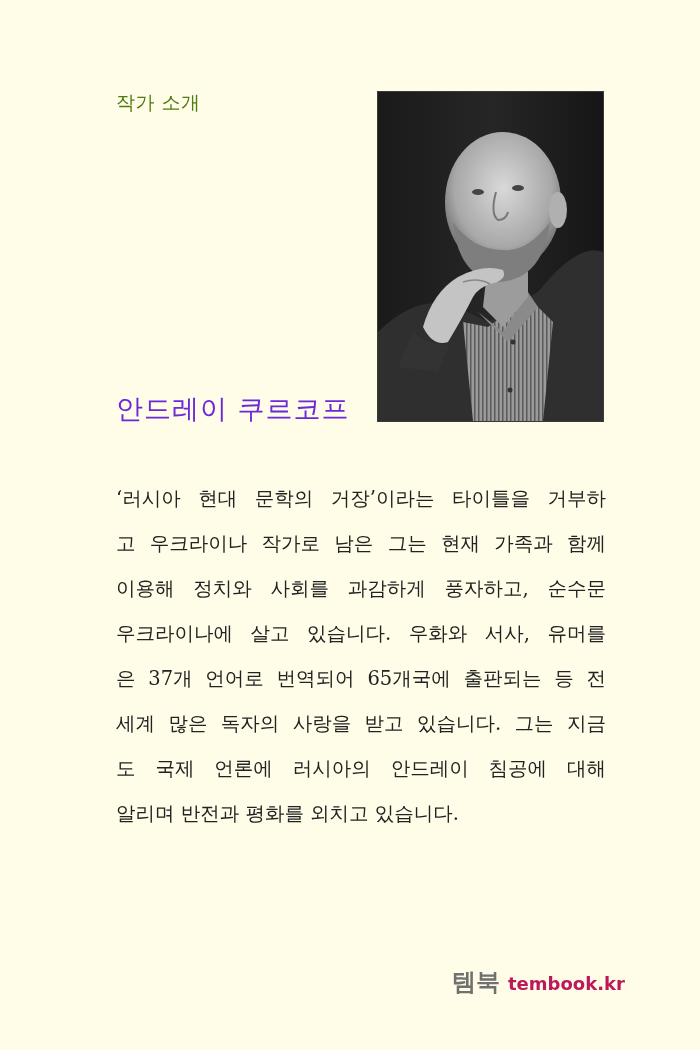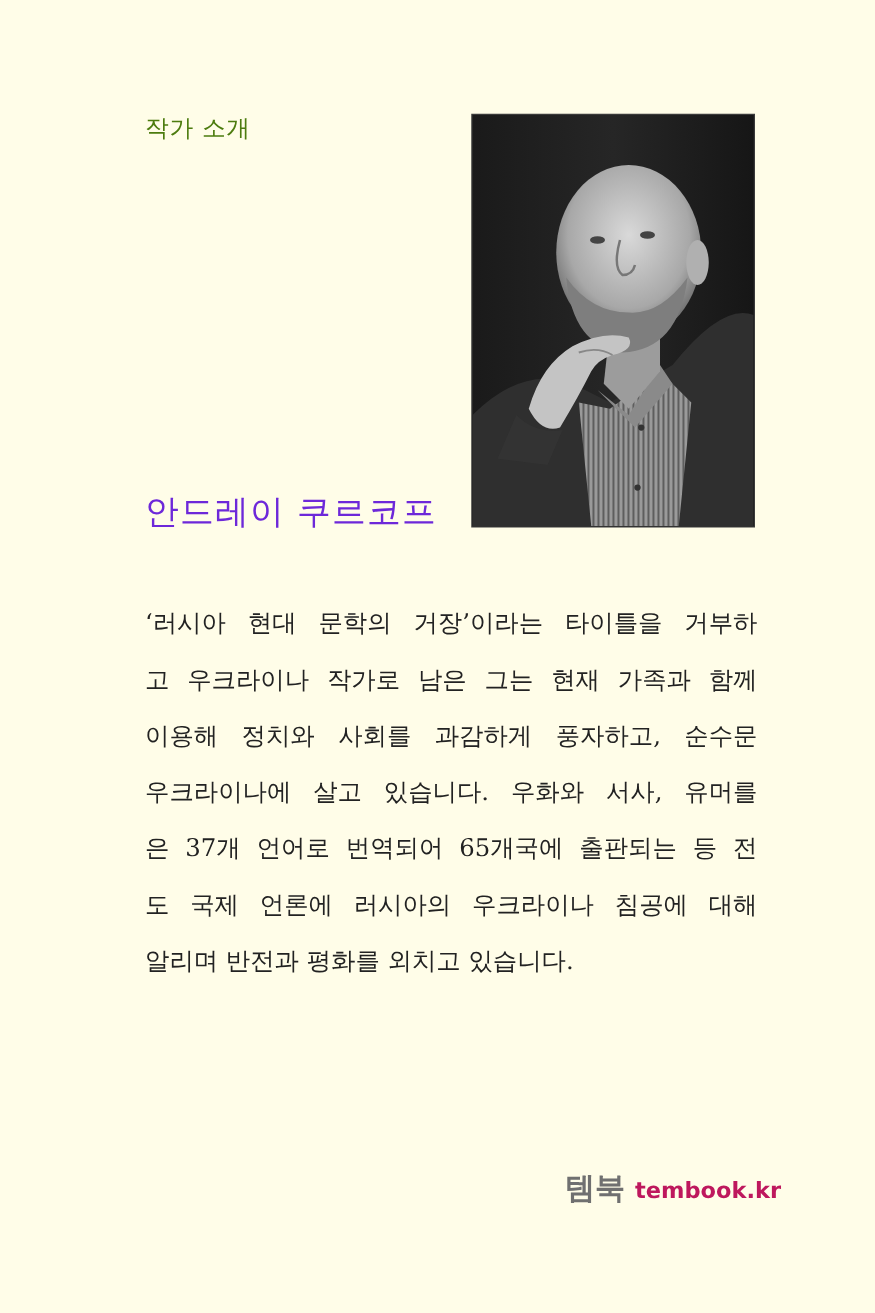--- a/index.html
+++ b/index.html
@@ -64,21 +64,21 @@
       text-align: justify;
       text-align-last: justify;
       width: 490px;
     }
     .bio-line.last {
       text-align-last: left;
     }
     .brand {
       position: absolute;
       left: 452px;
-      top: 934px;
+      top: 966px;
       display: flex;
       align-items: baseline;
       gap: 8px;
       color: #6f6f6f;
     }
     .brand-korean {
       font-family: "DejaVu Serif", serif;
       font-size: 24px;
       font-weight: bold;
       color: #707070;
@@ -145,20 +145,21 @@
 </div>
 
 <div class="author-name">안드레이 쿠르코프</div>
 
 <div class="bio">
   <div class="bio-line">‘러시아 현대 문학의 거장’이라는 타이틀을 거부하</div>
   <div class="bio-line">고 우크라이나 작가로 남은 그는 현재 가족과 함께</div>
   <div class="bio-line">이용해 정치와 사회를 과감하게 풍자하고, 순수문</div>
   <div class="bio-line">우크라이나에 살고 있습니다. 우화와 서사, 유머를</div>
   <div class="bio-line">은 37개 언어로 번역되어 65개국에 출판되는 등 전</div>
-  <div class="bio-line">도 국제 언론에 러시아의 우크라이나 침공에 대해</div>
+  <div class="bio-line">세계 많은 독자의 사랑을 받고 있습니다. 그는 지금</div>
+  <div class="bio-line">도 국제 언론에 러시아의 안드레이 침공에 대해</div>
   <div class="bio-line last">알리며 반전과 평화를 외치고 있습니다.</div>
 </div>
 
 <div class="brand">
   <span class="brand-korean">템북</span>
   <span class="brand-url">tembook.kr</span>
 </div>
 
 </body></html>

